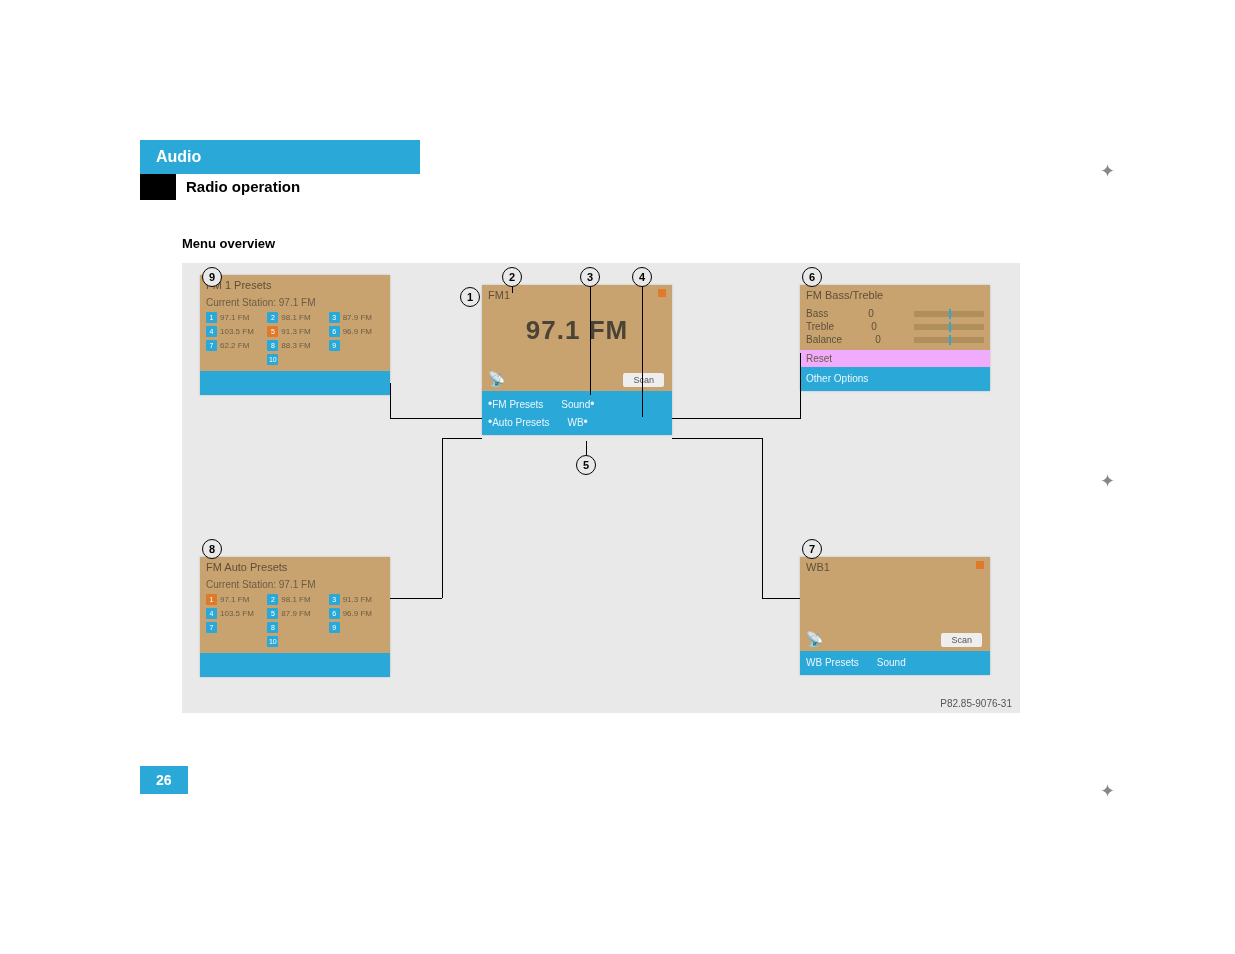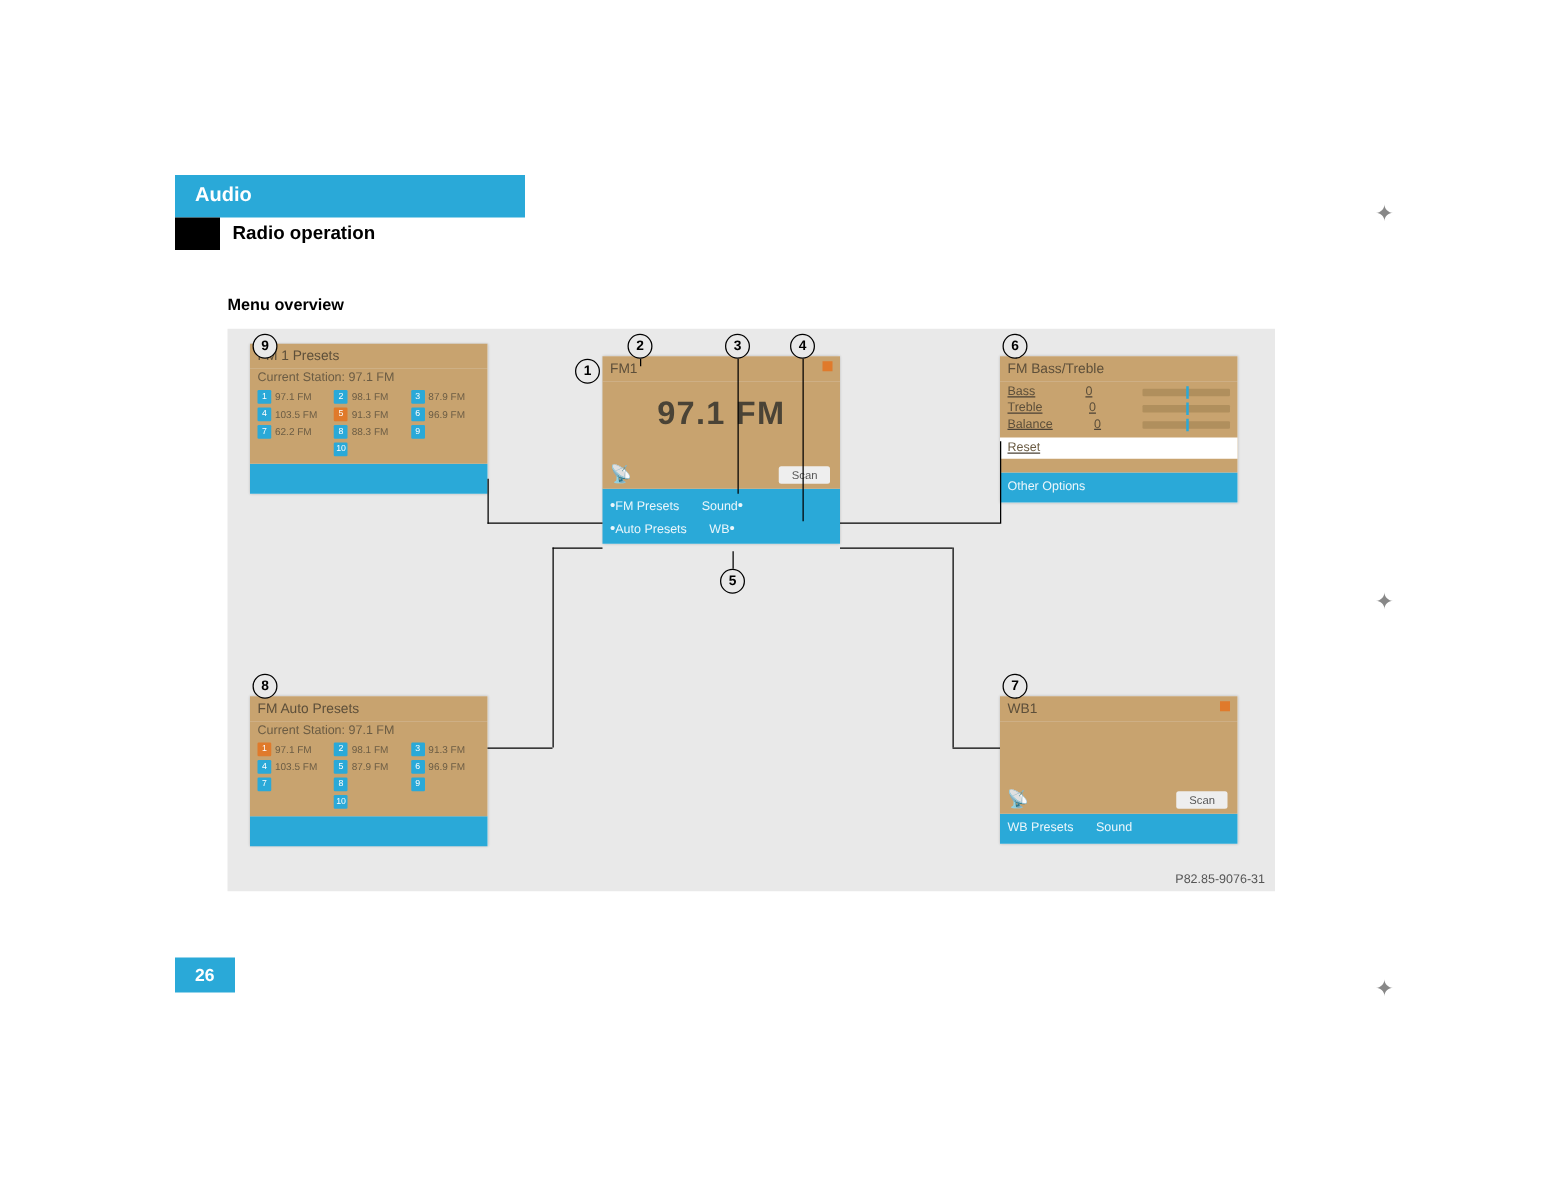--- a/index.html
+++ b/index.html
@@ -161,21 +161,21 @@
   .bt-slider::after {
     content: "";
     position: absolute;
     left: 50%;
     top: -2px;
     width: 2px;
     height: 10px;
     background: #2aa9d8;
   }
   .bt-reset {
-    background: #ffffff;
+    background: #f0abfc;
     margin: 4px -6px 0 -6px;
     padding: 3px 6px;
     font-size: 10px;
     color: #6b5c44;
   }
 
   
   .callout {
     position: absolute;
     width: 20px;
@@ -295,21 +295,21 @@
       <div class="softbar">
         <span><span class="dot">•</span><span>FM Presets</span></span>
         <span><span>Sound</span><span class="dot">•</span></span>
         <span><span class="dot">•</span><span>Auto Presets</span></span>
         <span><span>WB</span><span class="dot">•</span></span>
       </div>
     </div>
 
     <div class="screen" style="left:618px; top:22px;">
       <div class="hdr">FM Bass/Treble</div>
-      <div class="body" style="padding-bottom:11px;text-decoration:underline;">
+      <div class="body" style="padding-bottom:0;">
         <div class="bt-row">
             <span>Bass</span>
             <span>0</span>
             <span class="bt-slider"></span>
           </div>
         <div class="bt-row">
             <span>Treble</span>
             <span>0</span>
             <span class="bt-slider"></span>
           </div>

